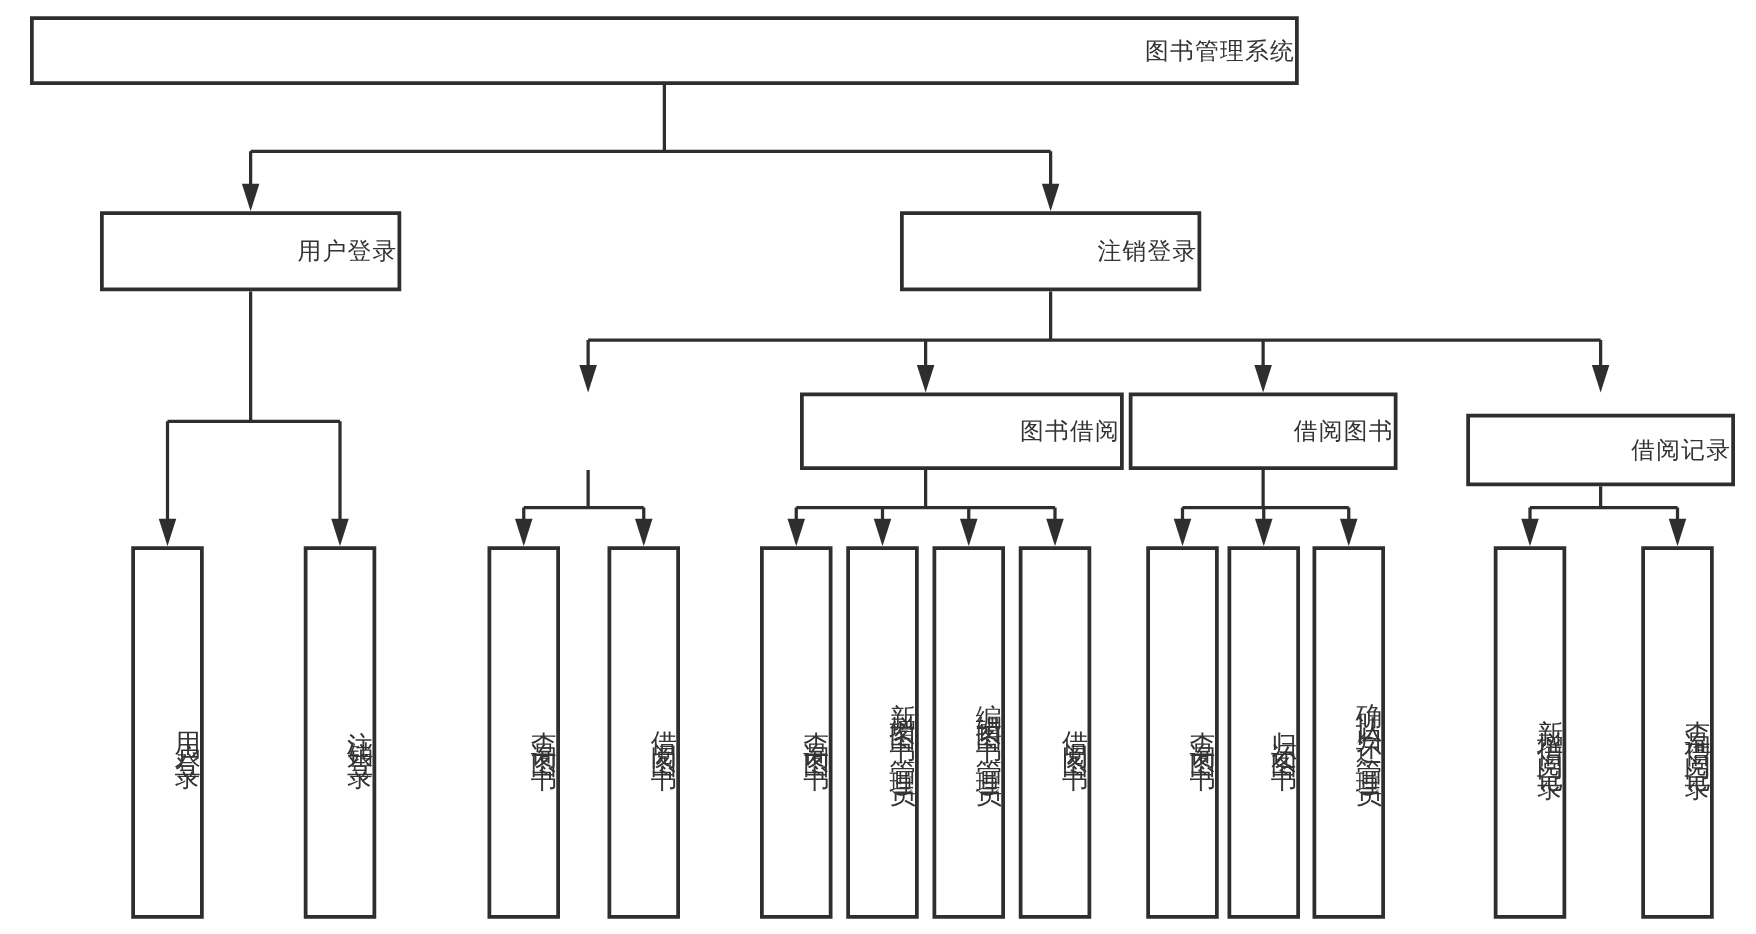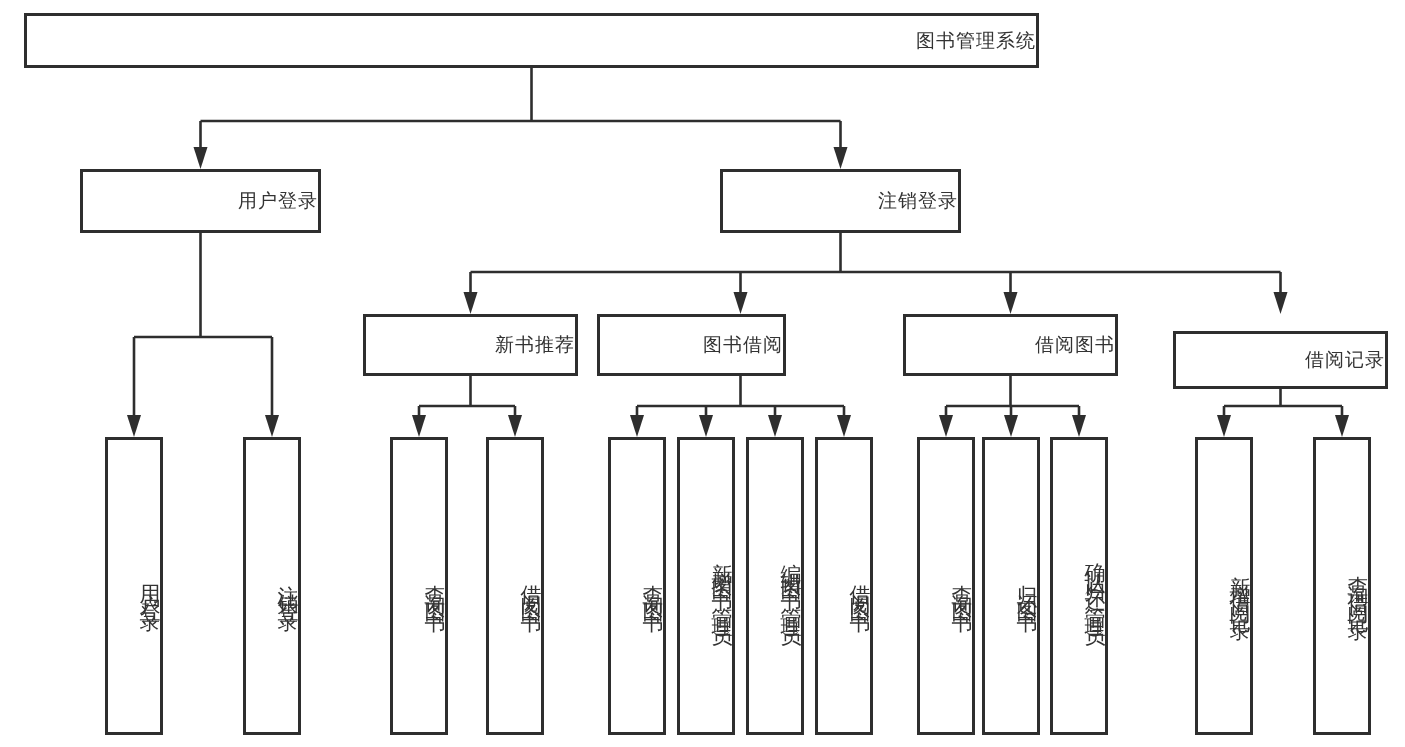--- a/index.html
+++ b/index.html
@@ -101,24 +101,21 @@
     <span class="hlabel">图书管理系统</span>
   </div>
 
   <div class="box" style="left:80px;top:169px;width:241px;height:64px;">
     <span class="hlabel">用户登录</span>
   </div>
   <div class="box" style="left:720px;top:169px;width:241px;height:64px;">
     <span class="hlabel">注销登录</span>
   </div>
 
-  <div class="box" style="left:363px;top:314px;width:215px;height:62px;">
-    <span class="hlabel">新书推荐</span>
-  </div>
-  <div class="box" style="left:597px;top:314px;width:189px;height:62px;">
+  <div class="box" style="left:640px;top:314px;width:259px;height:62px;">
     <span class="hlabel">图书借阅</span>
   </div>
   <div class="box" style="left:903px;top:314px;width:215px;height:62px;">
     <span class="hlabel">借阅图书</span>
   </div>
   <div class="box" style="left:1173px;top:331px;width:215px;height:58px;">
     <span class="hlabel">借阅记录</span>
   </div>
 
   <div class="box" style="left:105px;top:437px;width:58px;height:298px;">

